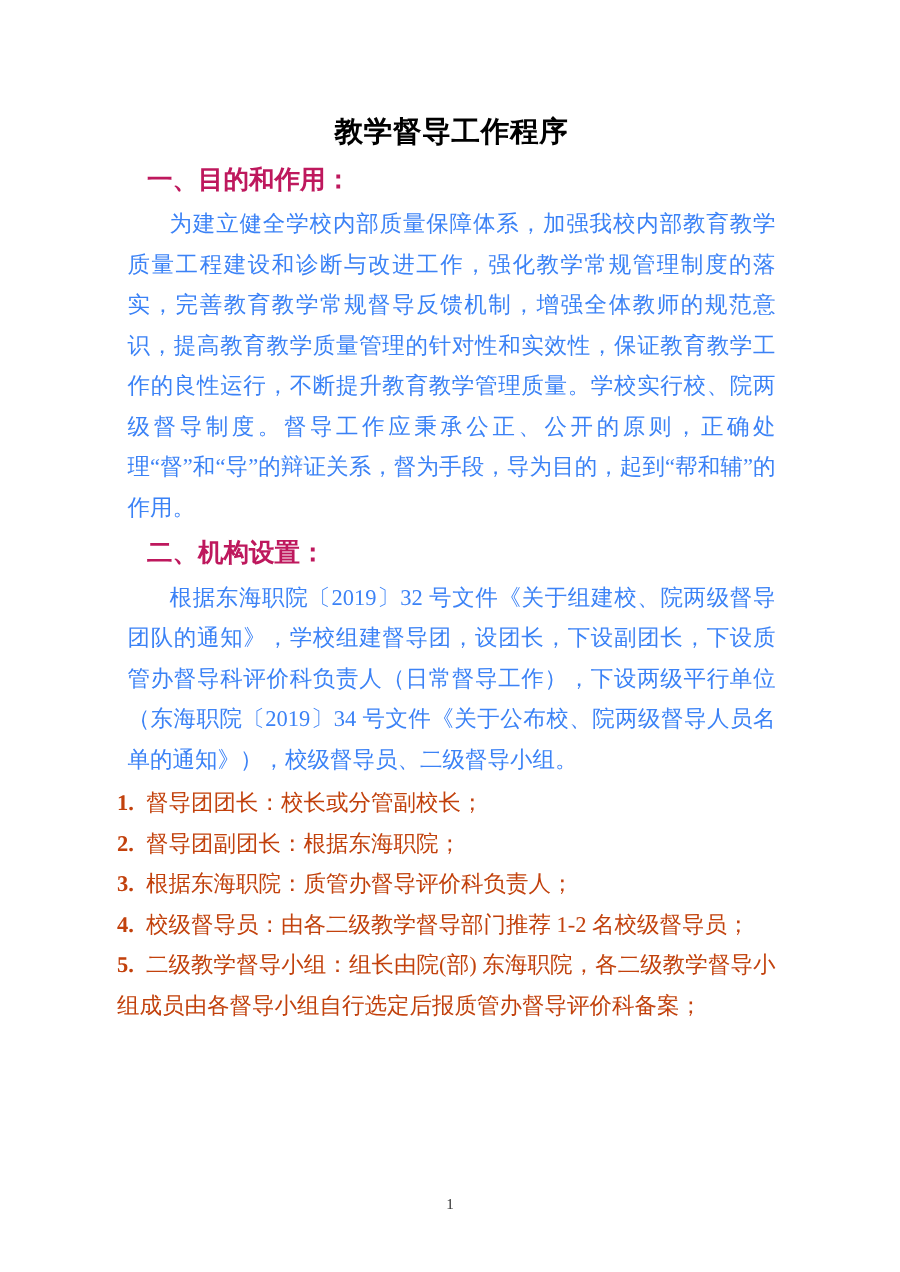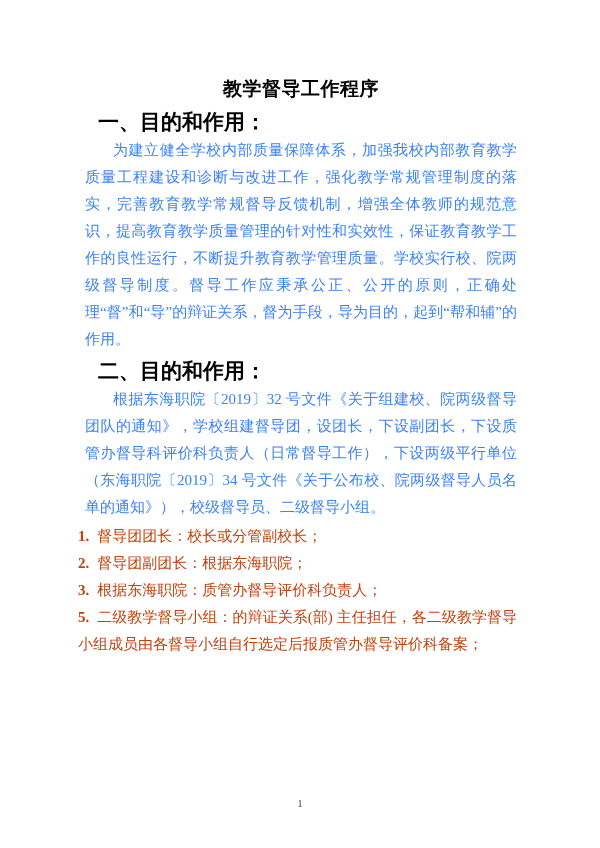--- a/index.html
+++ b/index.html
@@ -25,25 +25,25 @@
     font-weight: bold;
     font-size: 19px;
     line-height: 28px;
     text-align: center;
     color: #000000;
     letter-spacing: 0.5px;
   }
   .sec-heading {
     margin: 0;
     padding-left: 13px;
-    font-family: Liberation Sans, sans-serif;
+    font-family: Liberation Mono, monospace;
     font-weight: bold;
-    font-size: 21px;
+    font-size: 17px;
     line-height: 28px;
-    color: #000000;
+    color: #be185d;
   }
   .sec-heading.first { margin-top: 5px; }
   .sec-heading.second { margin-top: 4px; }
   .body-para {
     margin: 1px 0 0 0;
     font-size: 15px;
     line-height: 27px;
     text-align: justify;
     text-justify: inter-character;
     text-indent: 28px;
@@ -80,26 +80,27 @@
 <body>
 
 <div class="page">
 
   <h1 class="doc-title">教学督导工作程序</h1>
 
   <h2 class="sec-heading first">一、目的和作用：</h2>
 
   <p class="body-para">为建立健全学校内部质量保障体系，加强我校内部教育教学质量工程建设和诊断与改进工作，强化教学常规管理制度的落实，完善教育教学常规督导反馈机制，增强全体教师的规范意识，提高教育教学质量管理的针对性和实效性，保证教育教学工作的良性运行，不断提升教育教学管理质量。学校实行校、院两级督导制度。督导工作应秉承公正、公开的原则，正确处理“督”和“导”的辩证关系，督为手段，导为目的，起到“帮和辅”的作用。</p>
 
-  <h2 class="sec-heading second">二、目的和作用：</h2>
+  <h2 class="sec-heading second">二、机构设置：</h2>
 
   <p class="body-para">根据东海职院〔2019〕32 号文件《关于组建校、院两级督导团队的通知》，学校组建督导团，设团长，下设副团长，下设质管办督导科评价科负责人（日常督导工作），下设两级平行单位（东海职院〔2019〕34 号文件《关于公布校、院两级督导人员名单的通知》），校级督导员、二级督导小组。</p>
 
   <ol class="num-list">
     <li><span class="li-num">1.</span><span>督导团团长：校长或分管副校长；</span></li>
     <li><span class="li-num">2.</span><span>督导团副团长：根据东海职院；</span></li>
     <li><span class="li-num">3.</span><span>根据东海职院：质管办督导评价科负责人；</span></li>
-    <li><span class="li-num">5.</span><span>二级教学督导小组：的辩证关系(部) 主任担任，各二级教学督导小组成员由各督导小组自行选定后报质管办督导评价科备案；</span></li>
+    <li><span class="li-num">4.</span><span>校级督导员：由各二级教学督导部门推荐 1-2 名校级督导员；</span></li>
+    <li><span class="li-num">5.</span><span>二级教学督导小组：组长由院(部) 东海职院，各二级教学督导小组成员由各督导小组自行选定后报质管办督导评价科备案；</span></li>
   </ol>
 
   <div class="page-number">1</div>
 
 </div>
 
 </body></html>

